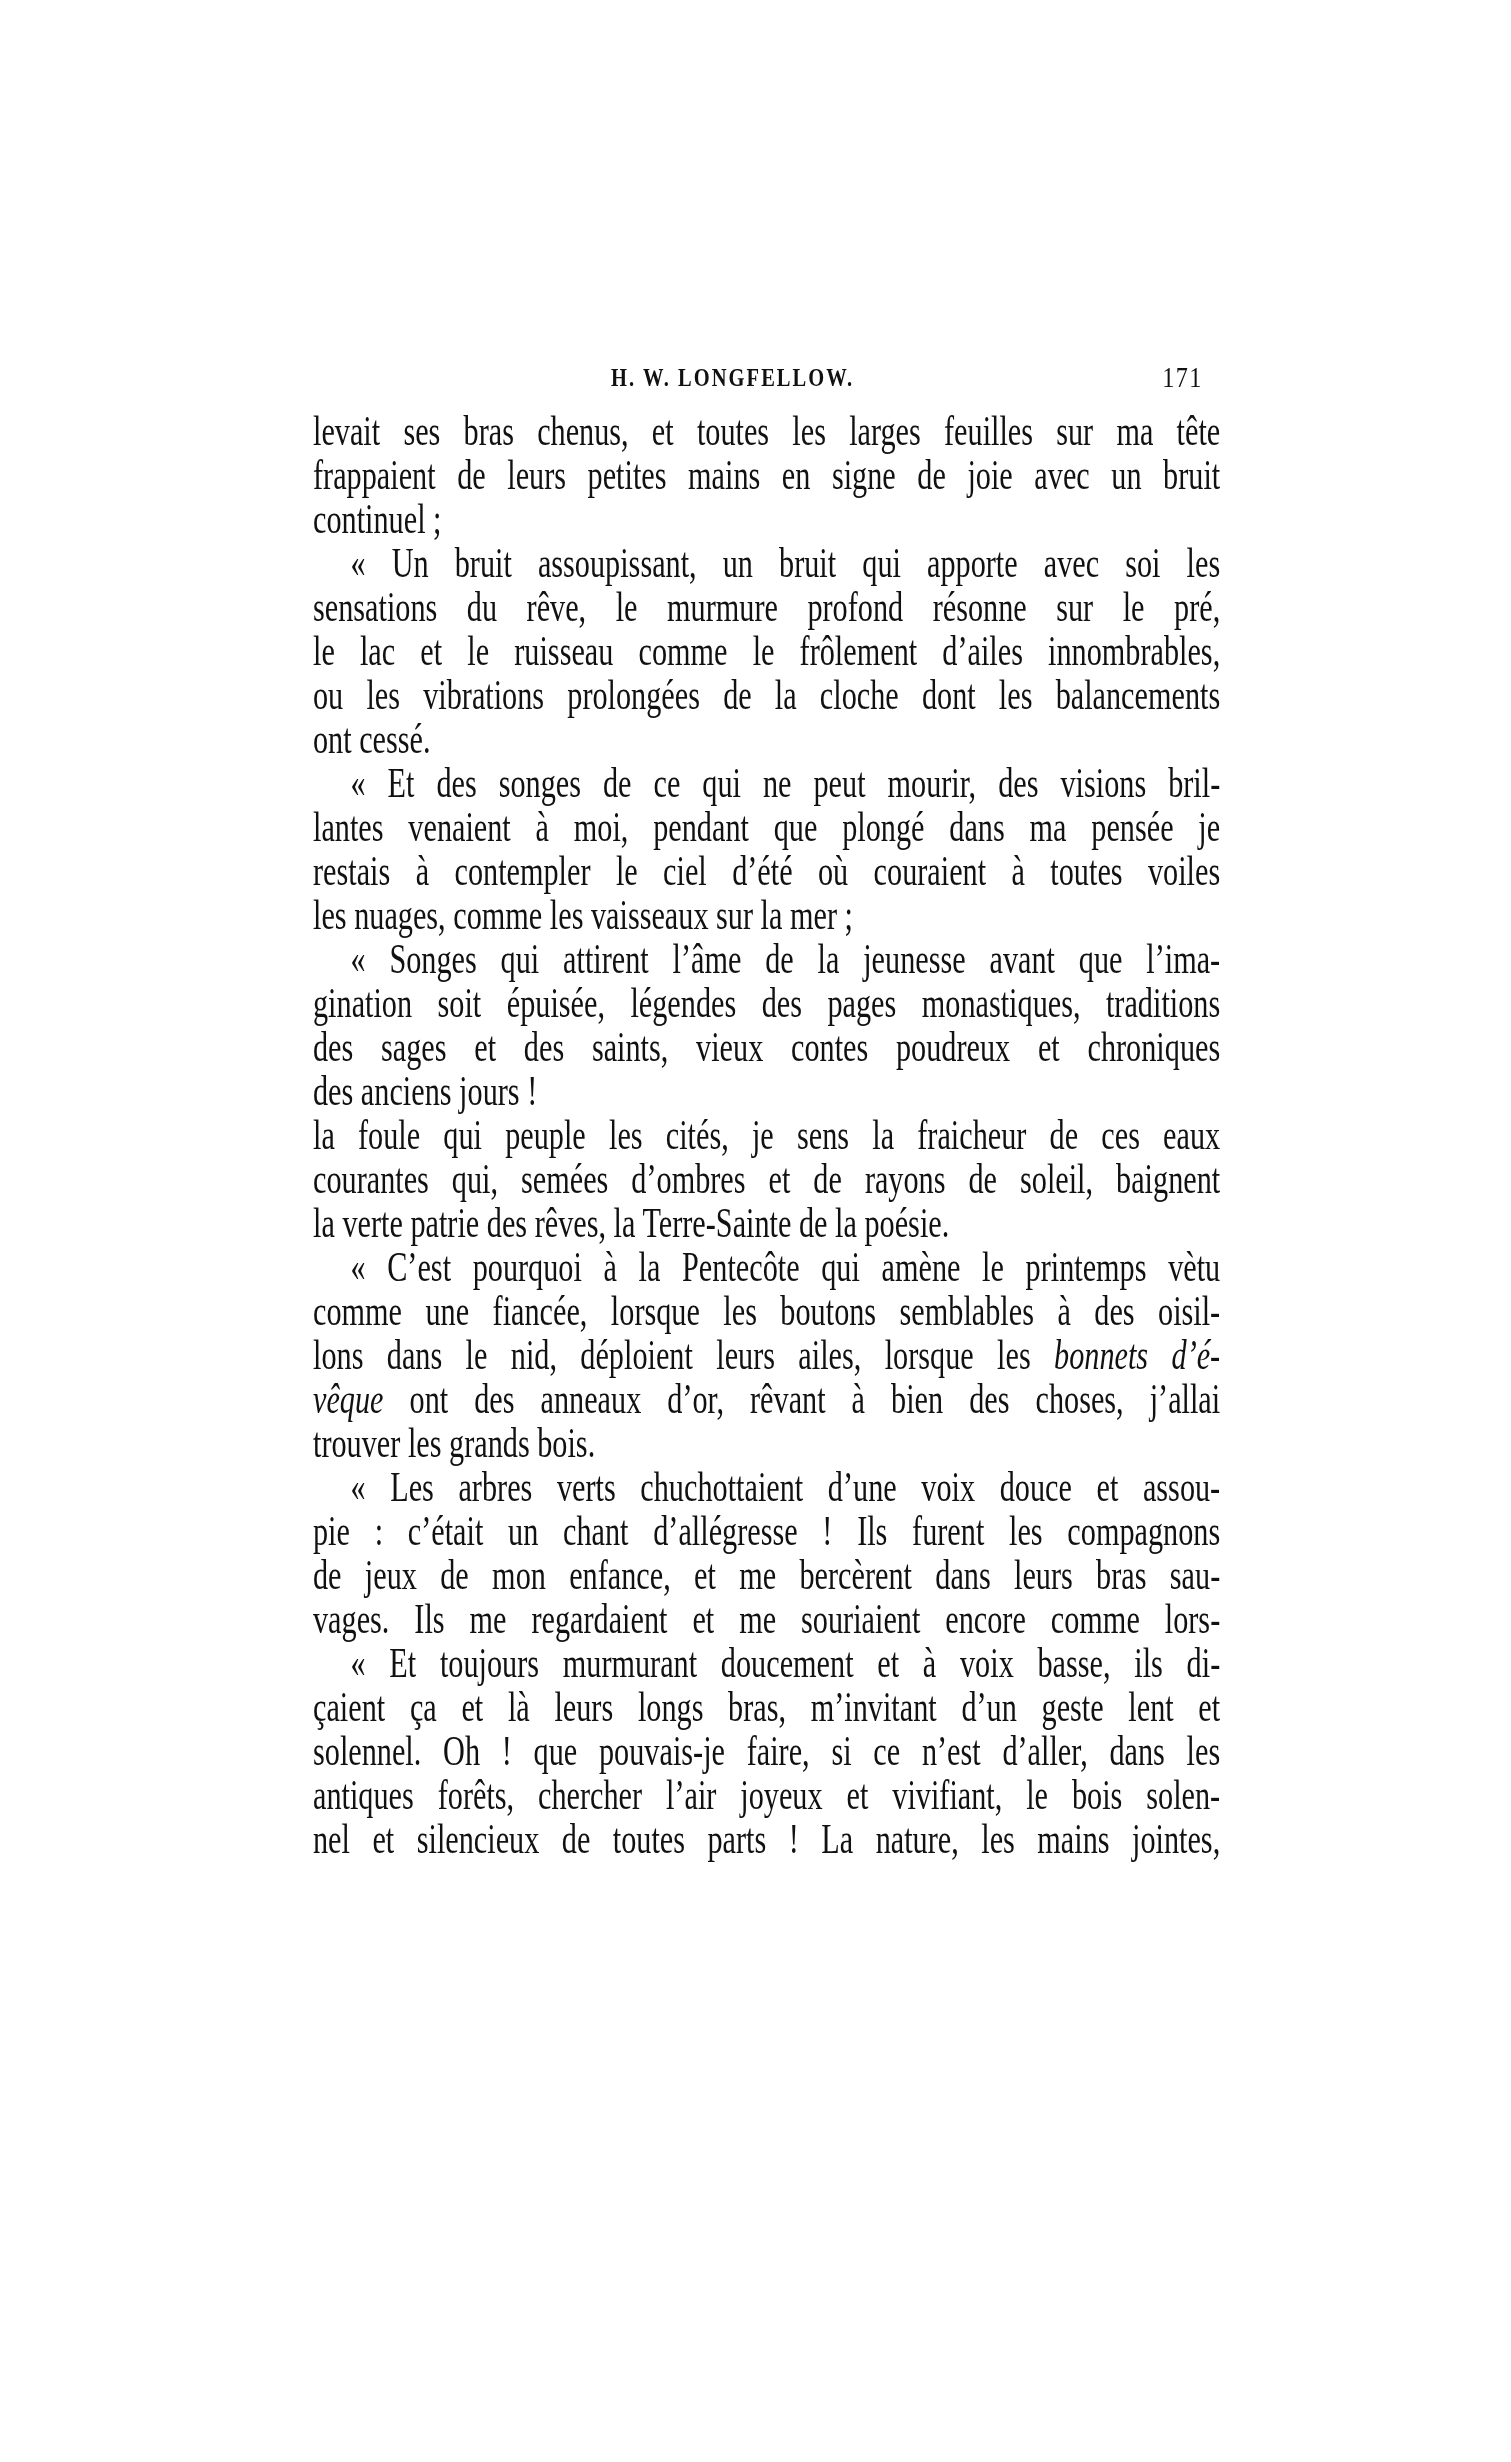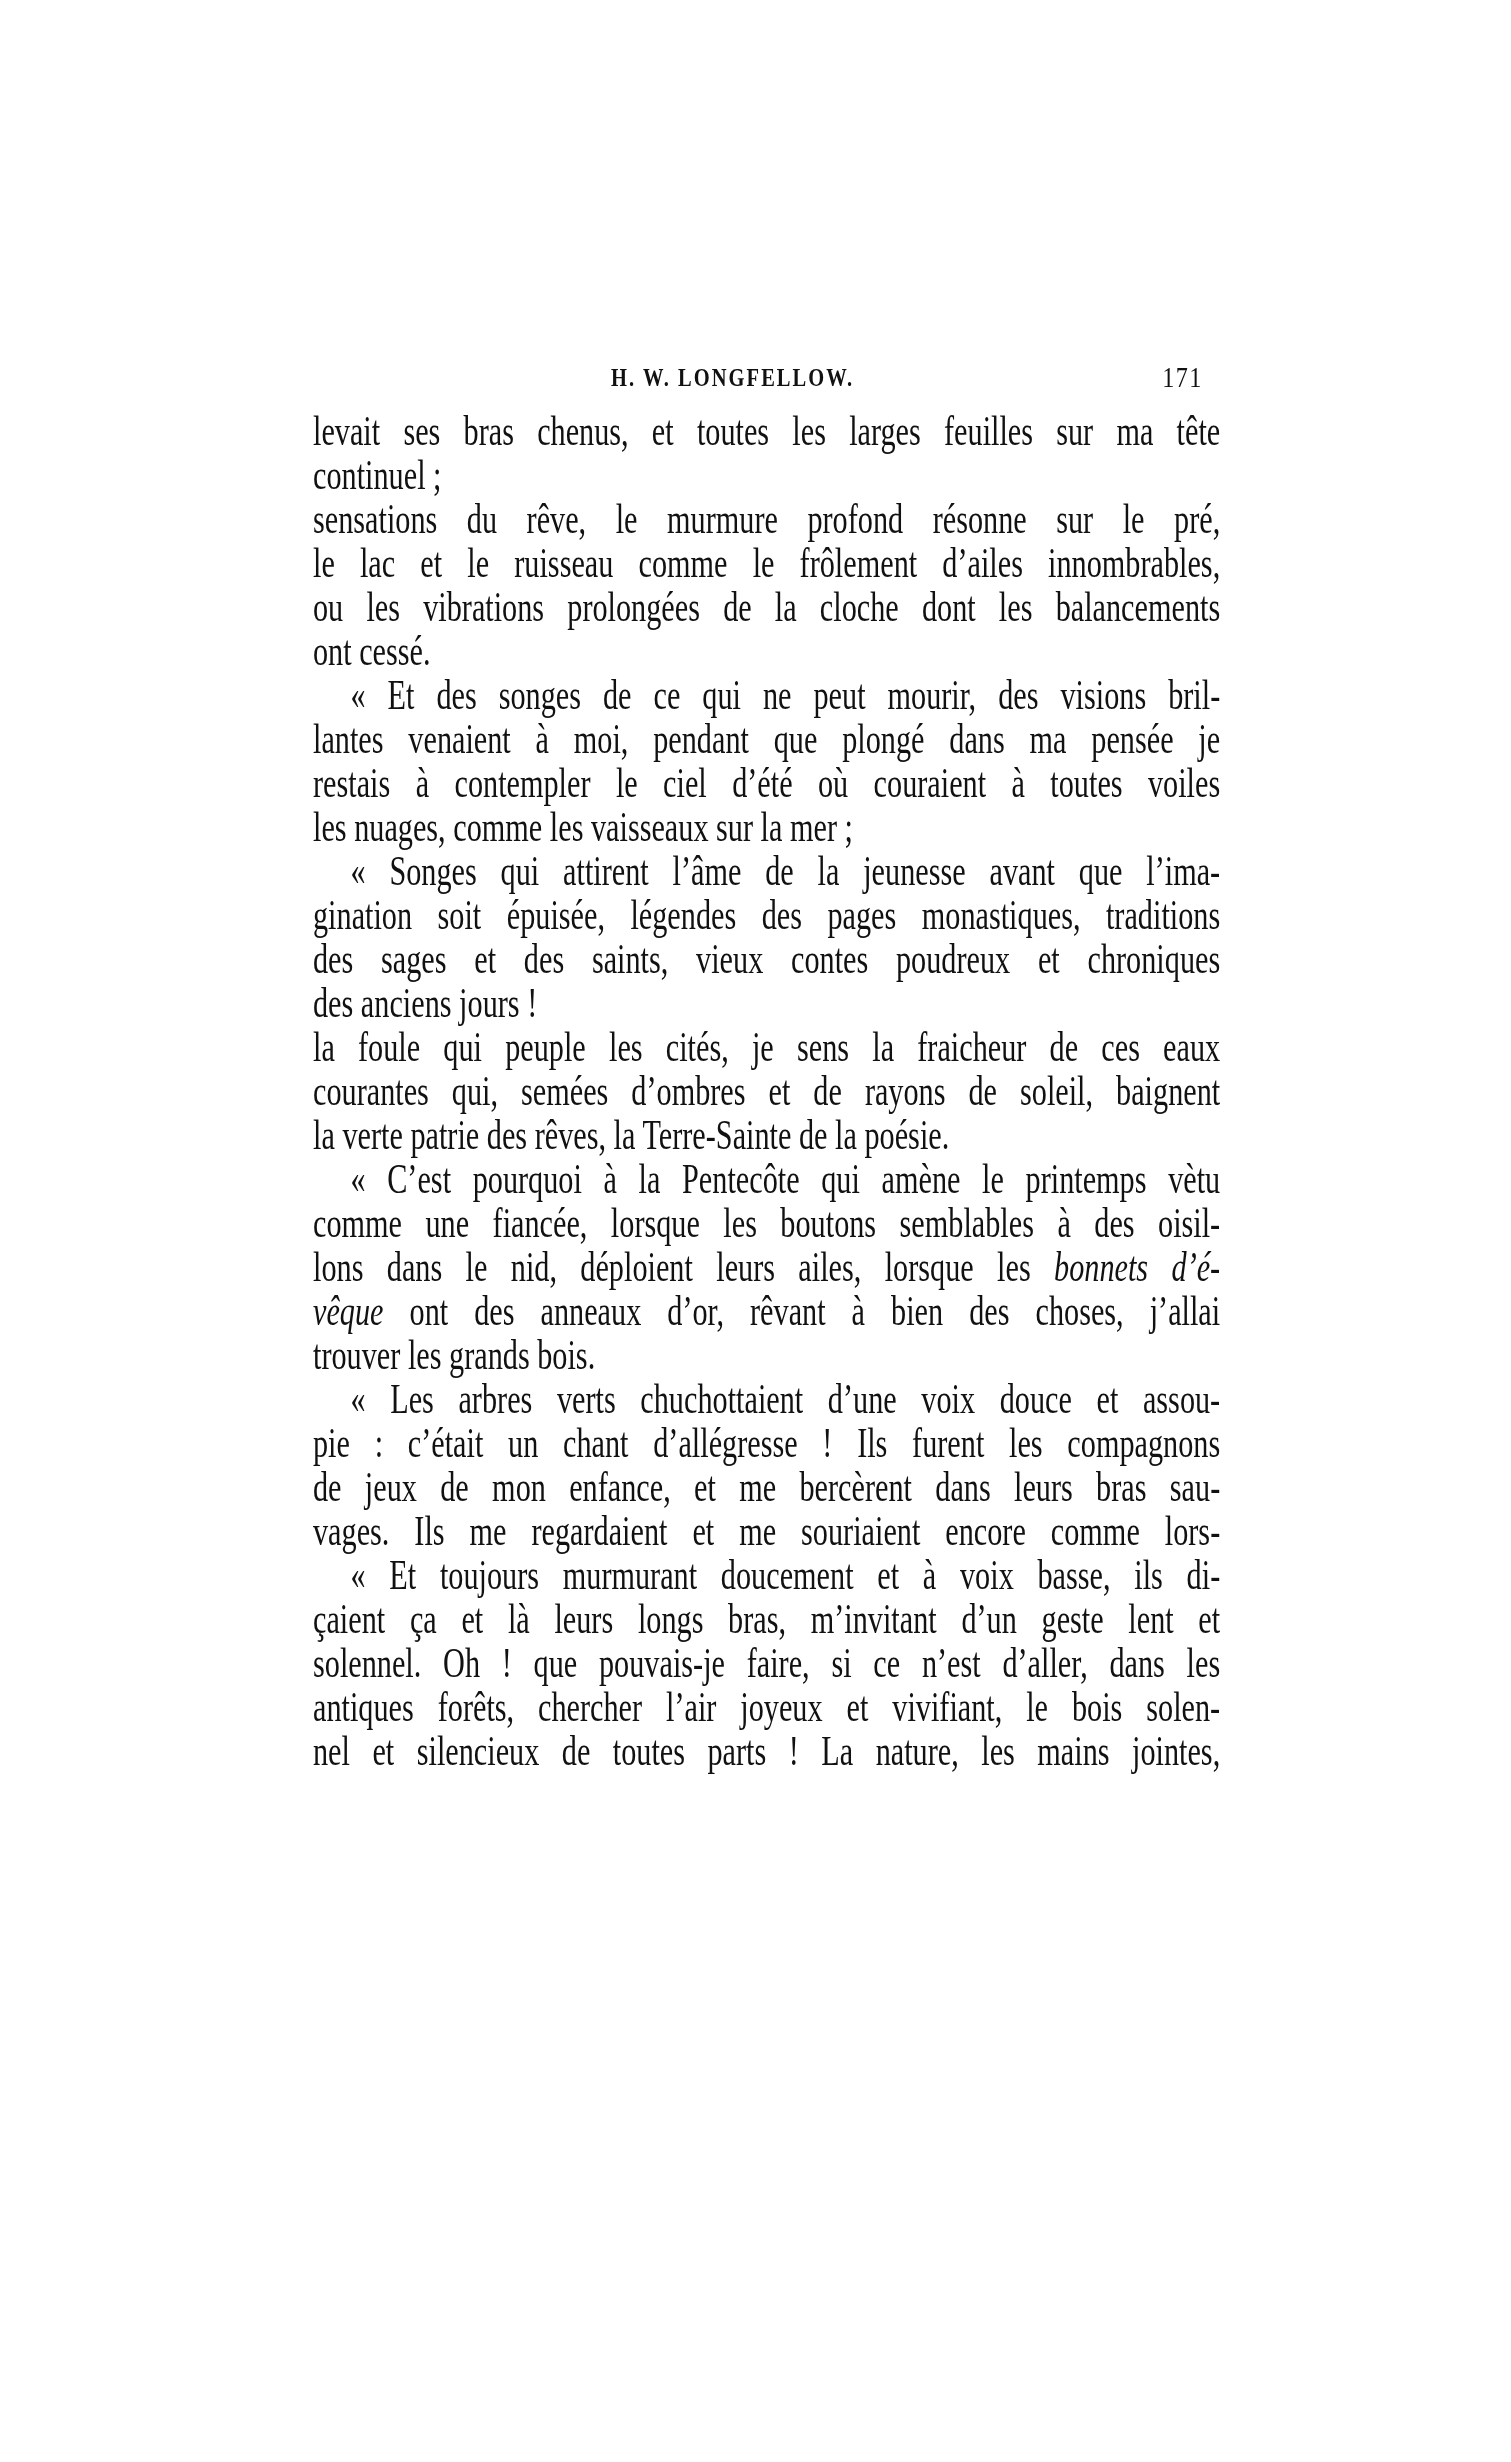--- a/index.html
+++ b/index.html
@@ -42,23 +42,33 @@
     <span class="page-number">171</span>
   </div>
 
   <div class="body-text" id="body-text">
 
   <div class="line">
         <div class="line-inner">
           <span class="justify-wrap"><span class="line-text">levait ses bras chenus, et toutes les larges feuilles sur ma tête</span></span>
         </div>
       </div>
+      <div class="line">
+        <div class="line-inner">
+          <span class="justify-wrap"><span class="line-text">frappaient de leurs petites mains en signe de joie avec un bruit</span></span>
+        </div>
+      </div>
       <div class="line last">
         <div class="line-inner">
           <span class="justify-wrap"><span class="line-text">continuel ;</span></span>
+        </div>
+      </div>
+      <div class="line indent">
+        <div class="line-inner">
+          <span class="justify-wrap"><span class="line-text">« Un bruit assoupissant, un bruit qui apporte avec soi les</span></span>
         </div>
       </div>
       <div class="line">
         <div class="line-inner">
           <span class="justify-wrap"><span class="line-text">sensations du rêve, le murmure profond résonne sur le pré,</span></span>
         </div>
       </div>
       <div class="line">
         <div class="line-inner">
           <span class="justify-wrap"><span class="line-text">le lac et le ruisseau comme le frôlement d’ailes innombrables,</span></span>

